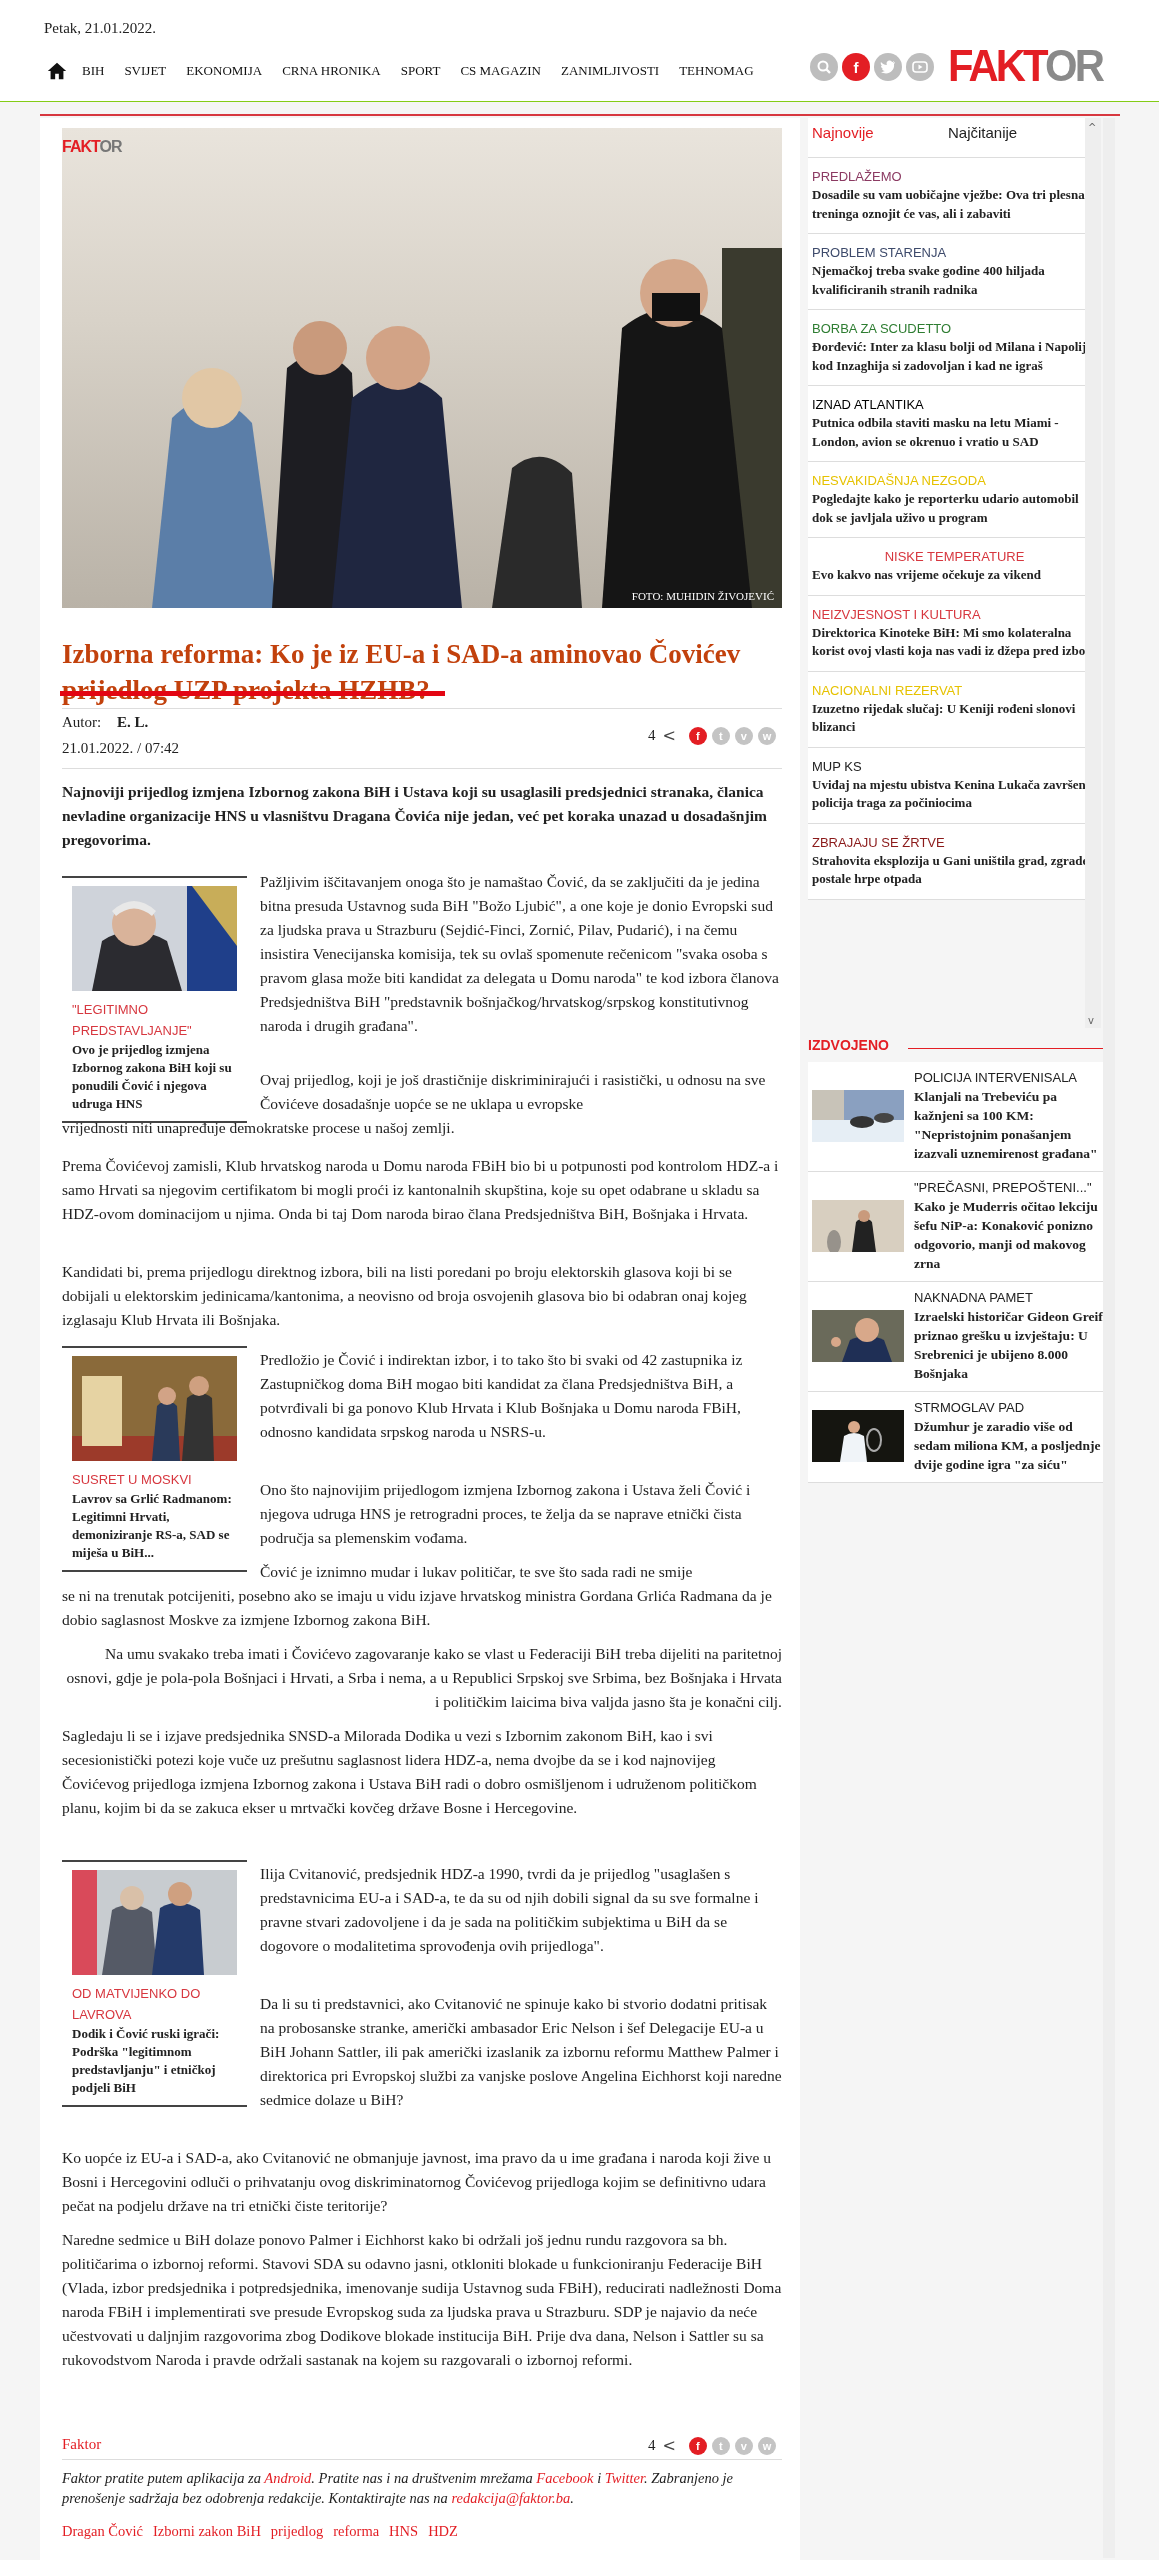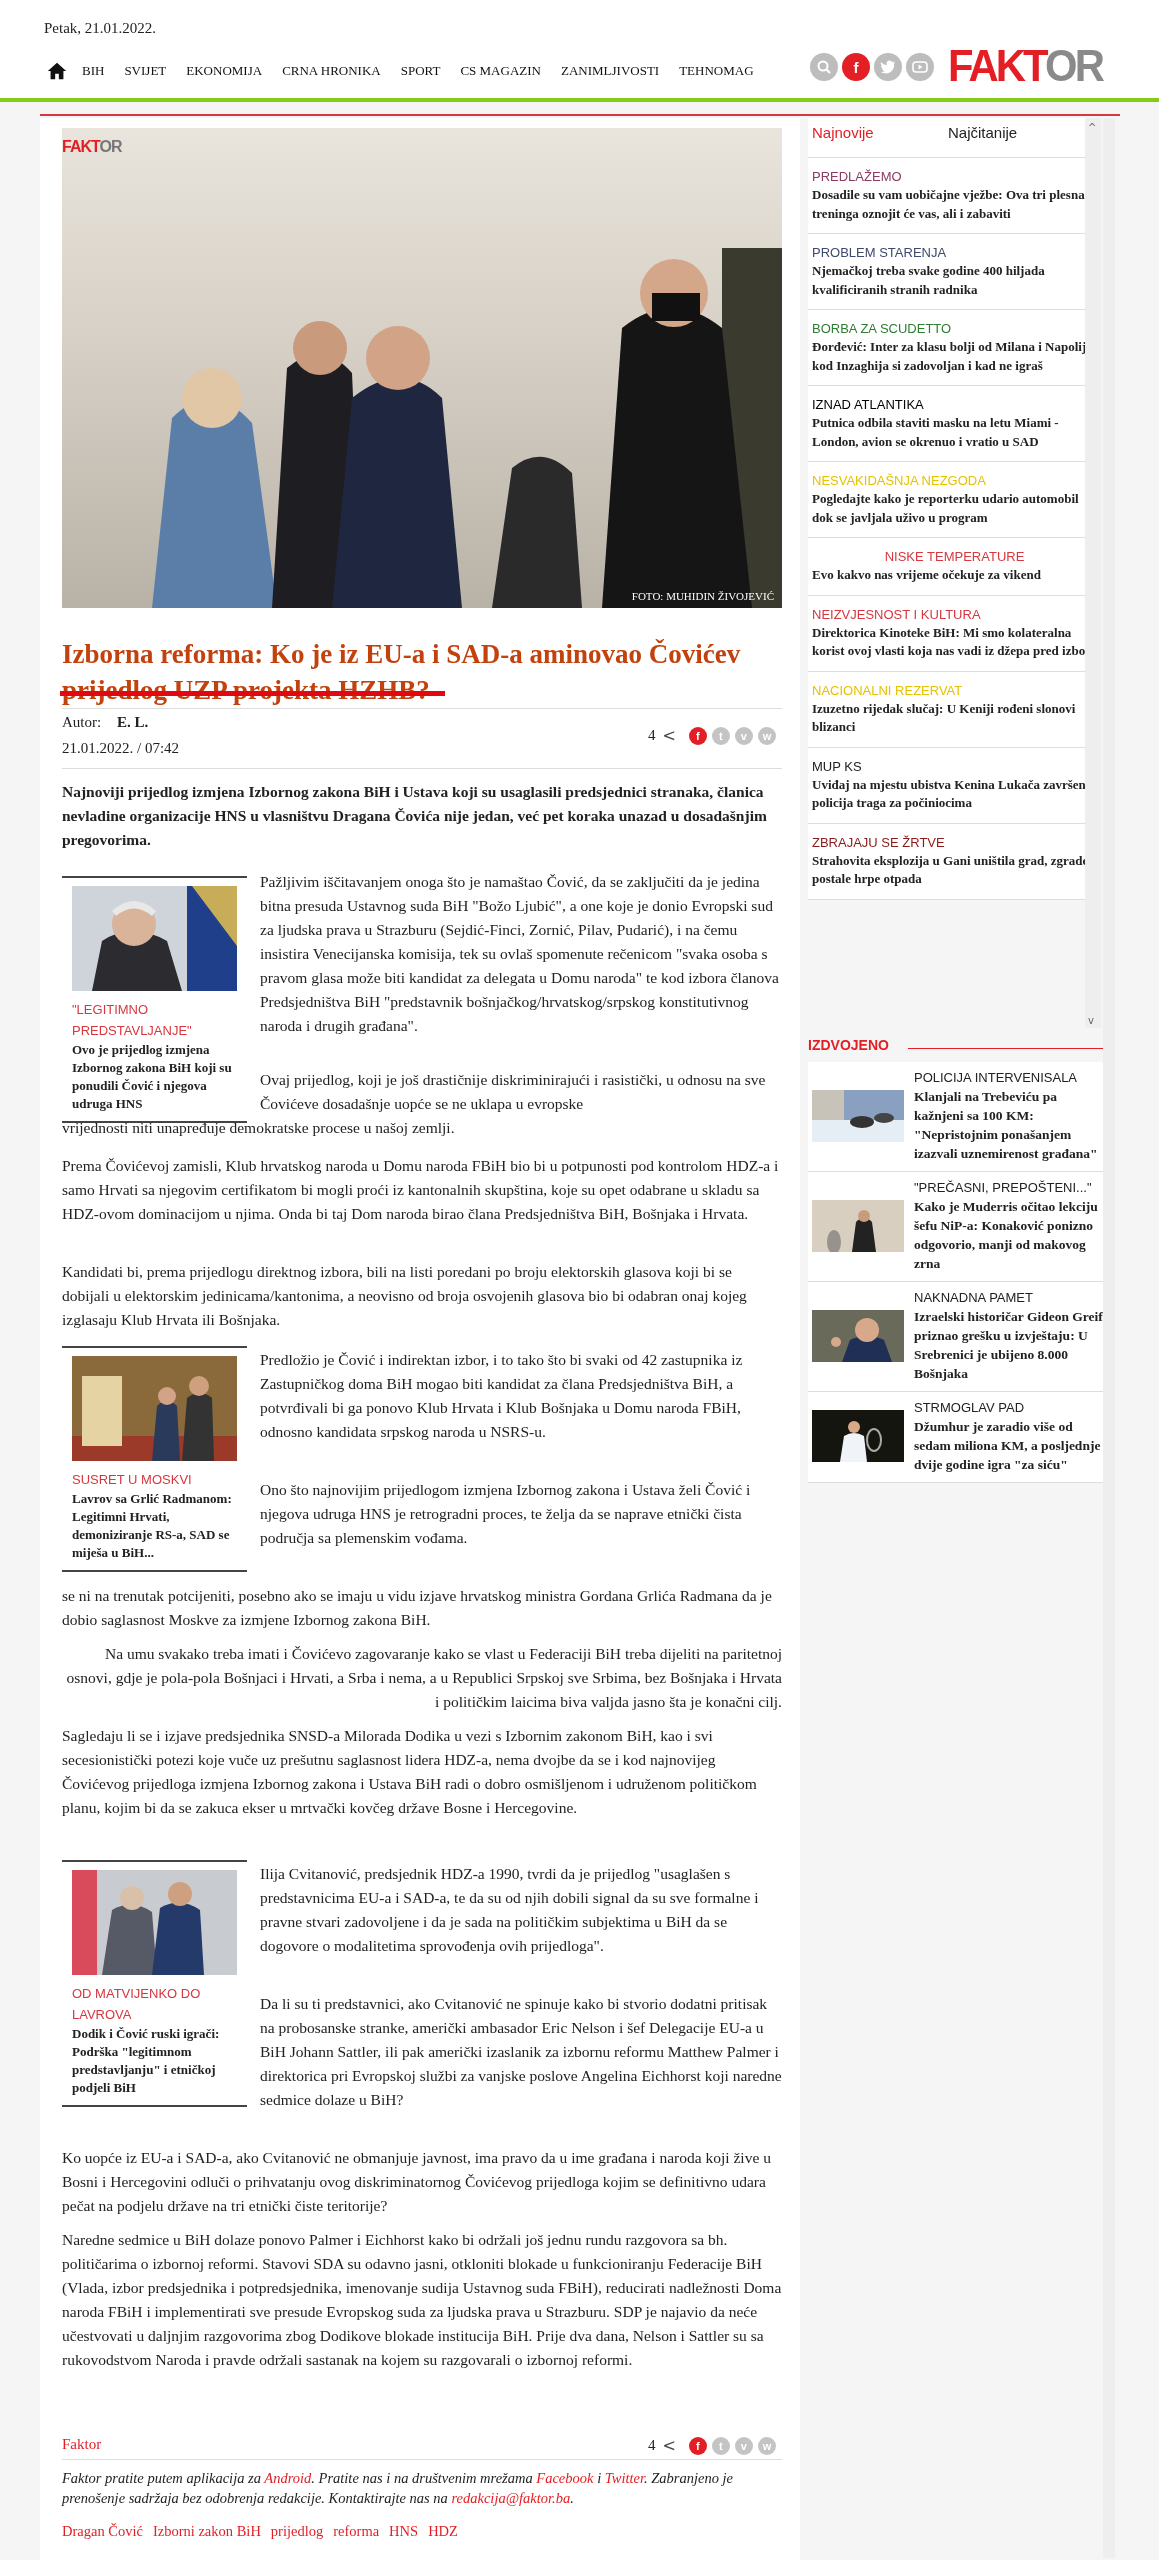--- a/index.html
+++ b/index.html
@@ -1,19 +1,19 @@
 <!DOCTYPE html>
 <html><head>
 <meta charset="utf-8">
 <style>
   * { box-sizing: border-box; margin: 0; padding: 0; }
   html, body { width: 1159px; height: 2560px; background: #f5f5f5; overflow: hidden; }
   body { font-family: "DejaVu Serif", serif; color: #222; position: relative; }
 
-  .header { position: absolute; left: 0; top: 0; width: 1159px; height: 102px; background: #fff; border-bottom: 4px solid #84cc16; }
+  .header { position: absolute; left: 0; top: 0; width: 1159px; height: 102px; background: #fff; border-bottom: 1px solid #84cc16; }
   .date { position: absolute; left: 44px; top: 20px; font-family: "Liberation Serif", serif; font-size: 15px; color: #222; }
   .nav { position: absolute; left: 46px; top: 60px; display: flex; align-items: center; gap: 0; }
   .nav .home { width: 22px; height: 22px; margin-right: 14px; }
   .nav-item { font-family: "Liberation Serif", serif; font-size: 13px; color: #111; margin-right: 20px; cursor: pointer; white-space: nowrap; }
   .socials { position: absolute; left: 810px; top: 53px; display: flex; gap: 4px; }
   .soc { width: 28px; height: 28px; border-radius: 50%; background: #bdbdbd; display: flex; align-items: center; justify-content: center; color: #fff; font-family: "Liberation Sans", sans-serif; font-weight: bold; font-size: 15px; }
   .soc.fb { background: #e31e24; }
   .logo { position: absolute; left: 948px; top: 42px; font-family: "Liberation Sans", sans-serif; font-weight: bold; font-size: 44px; letter-spacing: -3px; line-height: 48px; transform: scaleX(0.95); transform-origin: left; }
   .logo .a { color: #e31e24; }
   .logo .b { color: #8a8a8a; }
@@ -188,20 +188,21 @@
         <circle cx="95" cy="40" r="9" fill="#d2a386"></circle>
       <path d="M110 105 L115 42 Q128 32 140 42 L142 105Z" fill="#333"></path>
         <circle cx="127" cy="30" r="10" fill="#cfa080"></circle>
     </svg>
     <div class="kick">SUSRET U MOSKVI</div>
     <div class="ttl">Lavrov sa Grlić Radmanom: Legitimni Hrvati, demoniziranje RS-a, SAD se miješa u BiH...</div>
   </div>
 
   <p class="p side" style="top:1230px;">Predložio je Čović i indirektan izbor, i to tako što bi svaki od 42 zastupnika iz Zastupničkog doma BiH mogao biti kandidat za člana Predsjedništva BiH, a potvrđivali bi ga ponovo Klub Hrvata i Klub Bošnjaka u Domu naroda FBiH, odnosno kandidata srpskog naroda u NSRS-u.</p>
   <p class="p side" style="top:1360px;">Ono što najnovijim prijedlogom izmjena Izbornog zakona i Ustava želi Čović i njegova udruga HNS je retrogradni proces, te želja da se naprave etnički čista područja sa plemenskim vođama.</p>
+  <p class="p side" style="top:1442px;">Čović je iznimno mudar i lukav političar, te sve što sada radi ne smije</p>
   <p class="p full" style="top:1466px;">se ni na trenutak potcijeniti, posebno ako se imaju u vidu izjave hrvatskog ministra Gordana Grlića Radmana da je dobio saglasnost Moskve za izmjene Izbornog zakona BiH.</p>
   <p class="p full" style="top:1524px;text-align:right;">Na umu svakako treba imati i Čovićevo zagovaranje kako se vlast u Federaciji BiH treba dijeliti na paritetnoj osnovi, gdje je pola-pola Bošnjaci i Hrvati, a Srba i nema, a u Republici Srpskoj sve Srbima, bez Bošnjaka i Hrvata i političkim laicima biva valjda jasno šta je konačni cilj.</p>
   <p class="p full" style="top:1606px;">Sagledaju li se i izjave predsjednika SNSD-a Milorada Dodika u vezi s Izbornim zakonom BiH, kao i svi secesionistički potezi koje vuče uz prešutnu saglasnost lidera HDZ-a, nema dvojbe da se i kod najnovijeg Čovićevog prijedloga izmjena Izbornog zakona i Ustava BiH radi o dobro osmišljenom i udruženom političkom planu, kojim bi da se zakuca ekser u mrtvački kovčeg države Bosne i Hercegovine.</p>
 
   <div class="rel" style="top:1742px;">
     <svg class="img" viewBox="0 0 165 105">
       <rect width="165" height="105" fill="#c8ccd0"></rect>
         <rect x="0" y="0" width="25" height="105" fill="#d94a5a"></rect>
       <path d="M30 105 L40 40 Q60 28 80 42 L85 105Z" fill="#555a66"></path>
         <circle cx="60" cy="28" r="12" fill="#d9c0a8"></circle>

